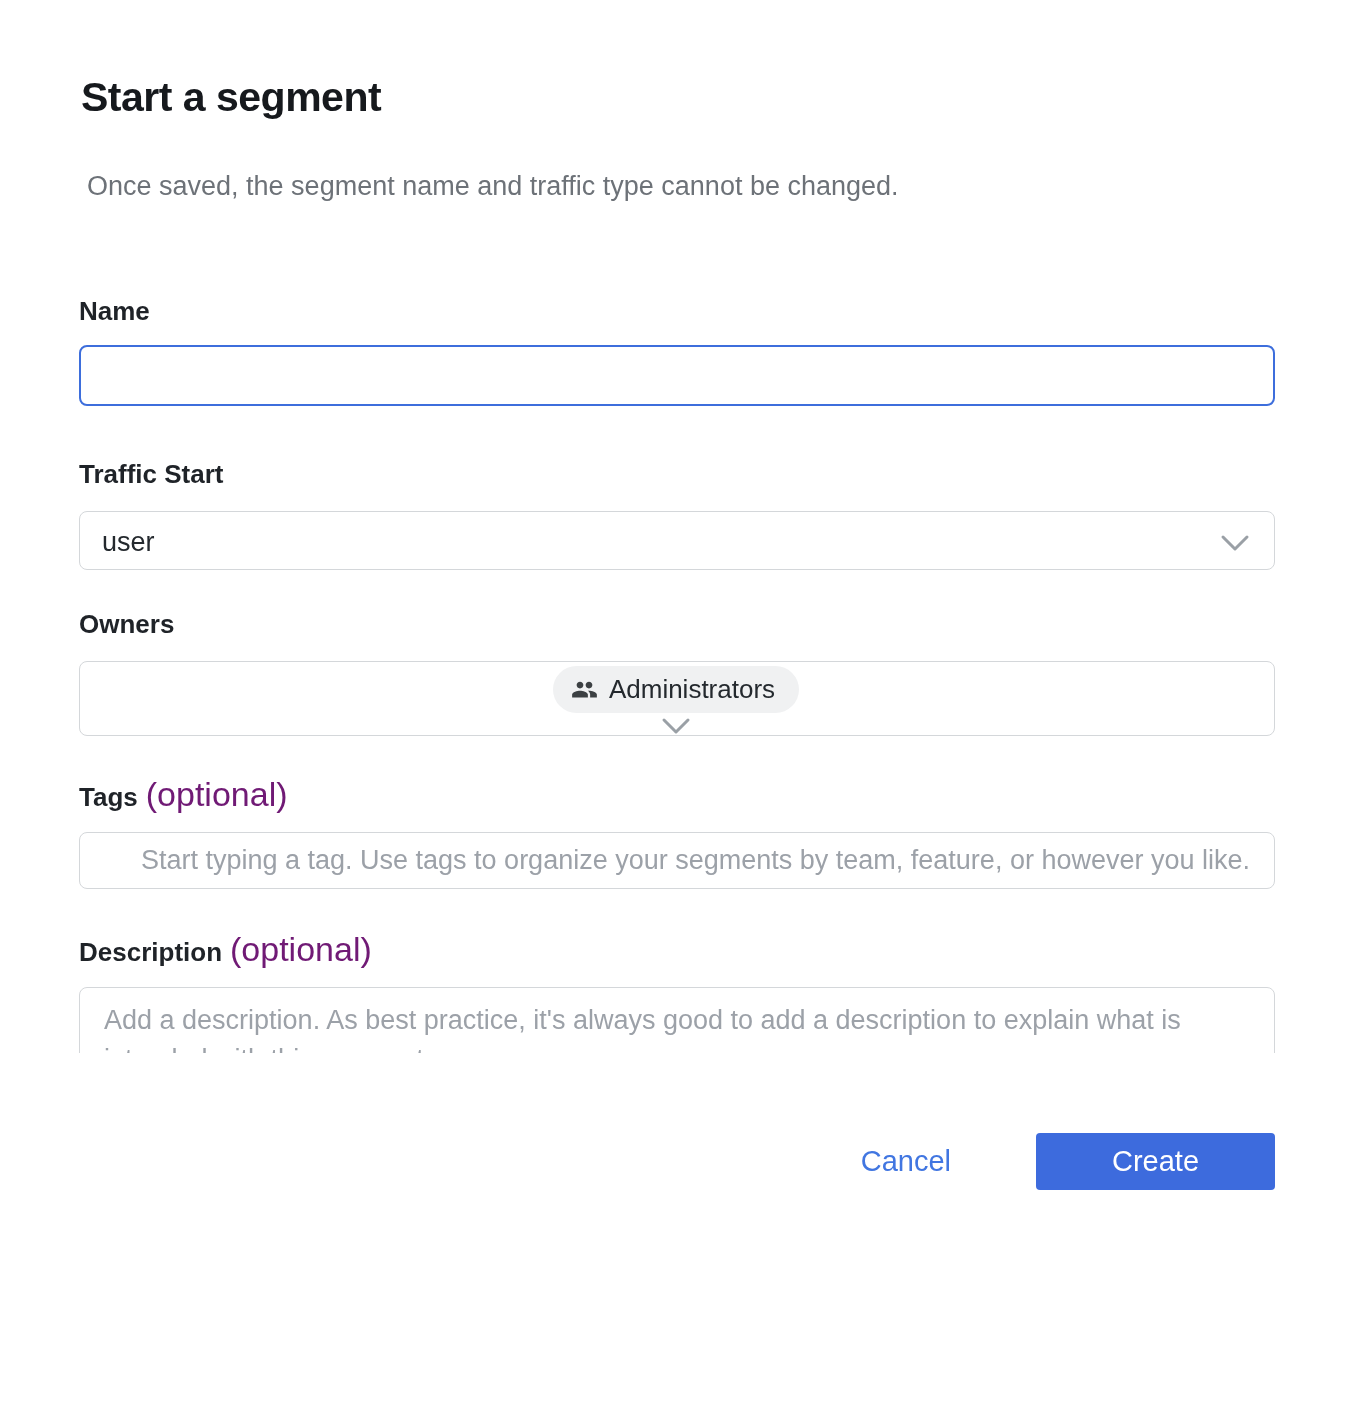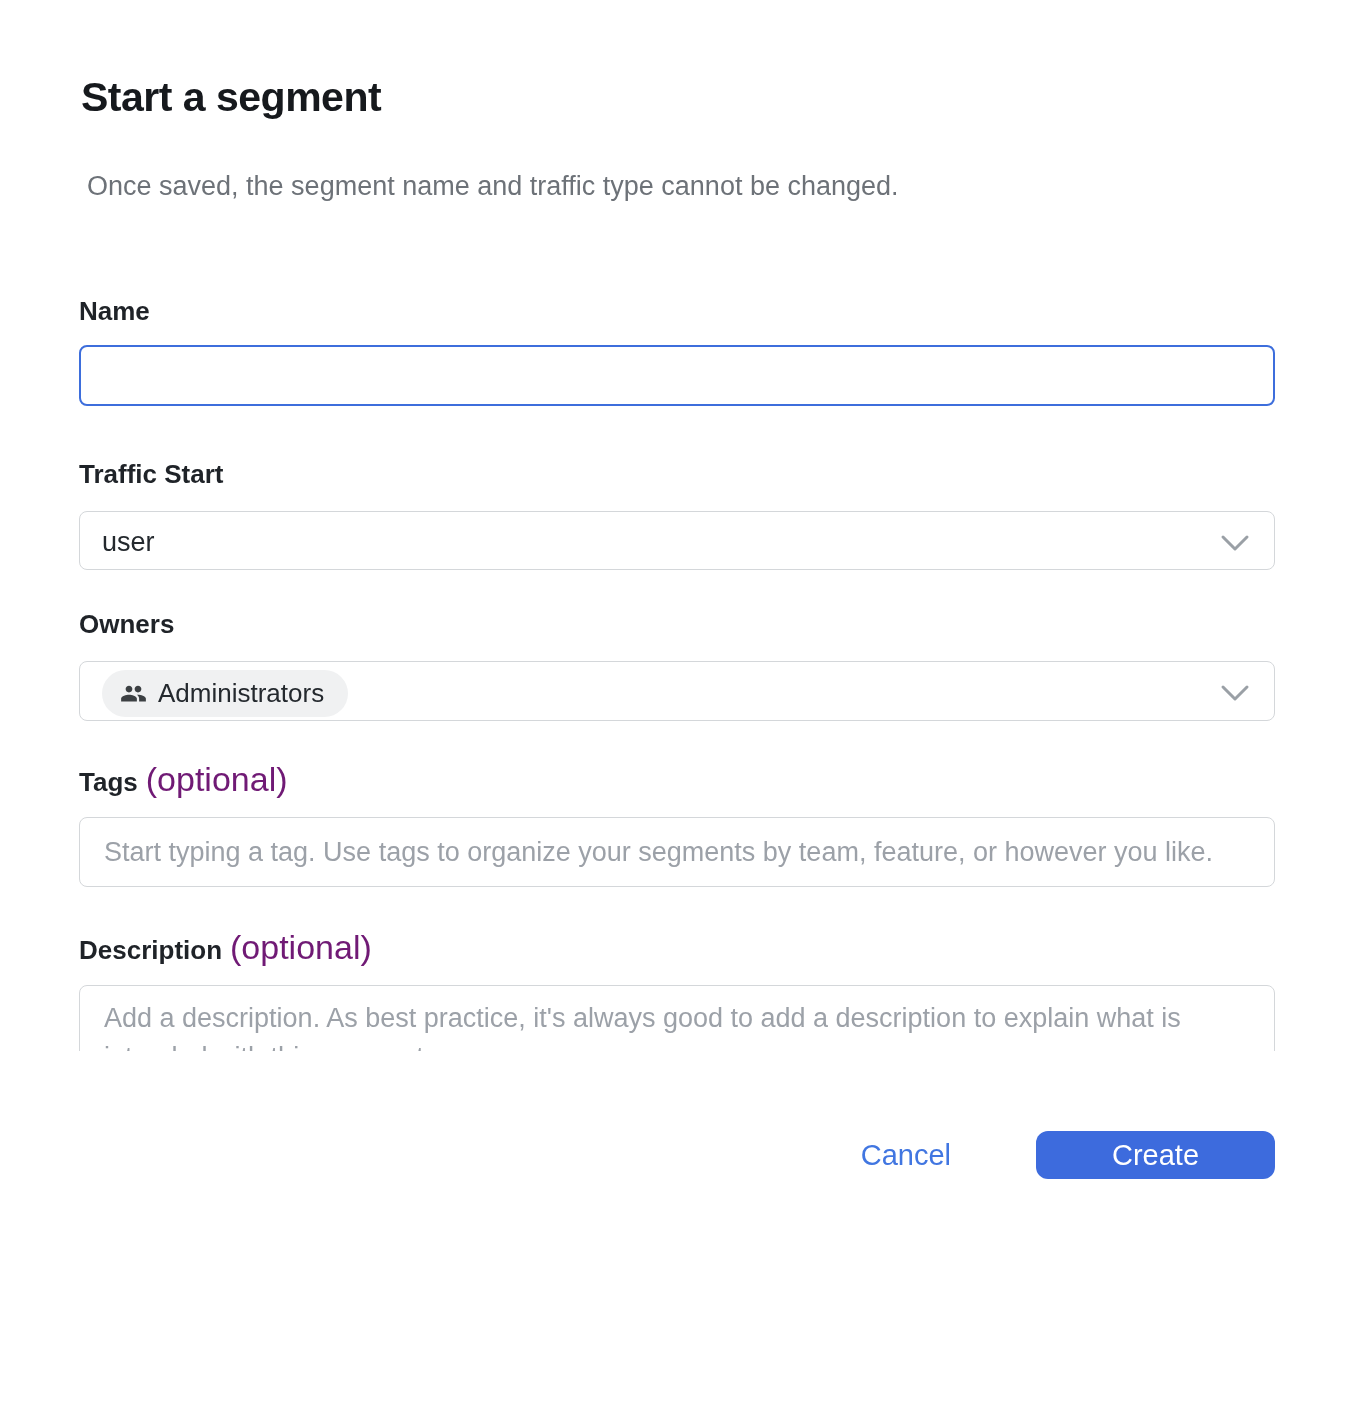--- a/index.html
+++ b/index.html
@@ -102,39 +102,39 @@
     background: #fff;
     display: flex;
     align-items: center;
     padding: 4px 24px 0 22px;
     cursor: pointer;
   }
   .select-value { font-size: 27px; color: #24292e; flex: 1 1 auto; }
   .chevron { flex: 0 0 auto; display: block; }
 
   .owners-group { margin-top: 39px; }
-  .owners-box { height: 60px; }
+  .owners-box { height: 75px; flex-direction: column; }
   .chip {
     display: inline-flex;
     align-items: center;
     height: 47px;
     padding: 0 24px 0 18px;
     background: #f0f1f2;
     border-radius: 24px;
     gap: 11px;
   }
   .chip-label { font-size: 26px; color: #24292e; }
 
   .tags-group { margin-top: 39px; }
   .tags-input {
     border: 1px solid #d4d7da;
     font-size: 27px;
   }
   .tags-input::placeholder { color: #9ca1a8; opacity: 1; }
-  .text-input.tags-input { border-width: 1px; height: 70px; }
+  .text-input.tags-input { border-width: 1px; height: 57px; text-align: right; }
 
   .description-group { margin-top: 41px; }
   .textarea-clip {
     margin-top: 18px;
     height: 66px;
     overflow: hidden;
   }
   .description-textarea {
     display: block;
     width: 100%;
@@ -161,28 +161,28 @@
     font-size: 29px;
     color: #4176e1;
     background: none;
     border: none;
     font-family: inherit;
     cursor: pointer;
     margin-right: 85px;
   }
   .create-button {
     width: 239px;
-    height: 48px;
+    height: 57px;
     background: #3d6bdd;
     color: #ffffff;
     font-size: 29px;
     font-weight: 500;
     font-family: inherit;
     border: none;
-    border-radius: 12px;
+    border-radius: 4px;
     cursor: pointer;
   }
 </style>
 </head>
 <body>
 
 <div class="dialog">
 
   <h1 class="dialog-title">Start a segment</h1>
   <p class="dialog-subtitle">Once saved, the segment name and traffic type cannot be changed.</p>

